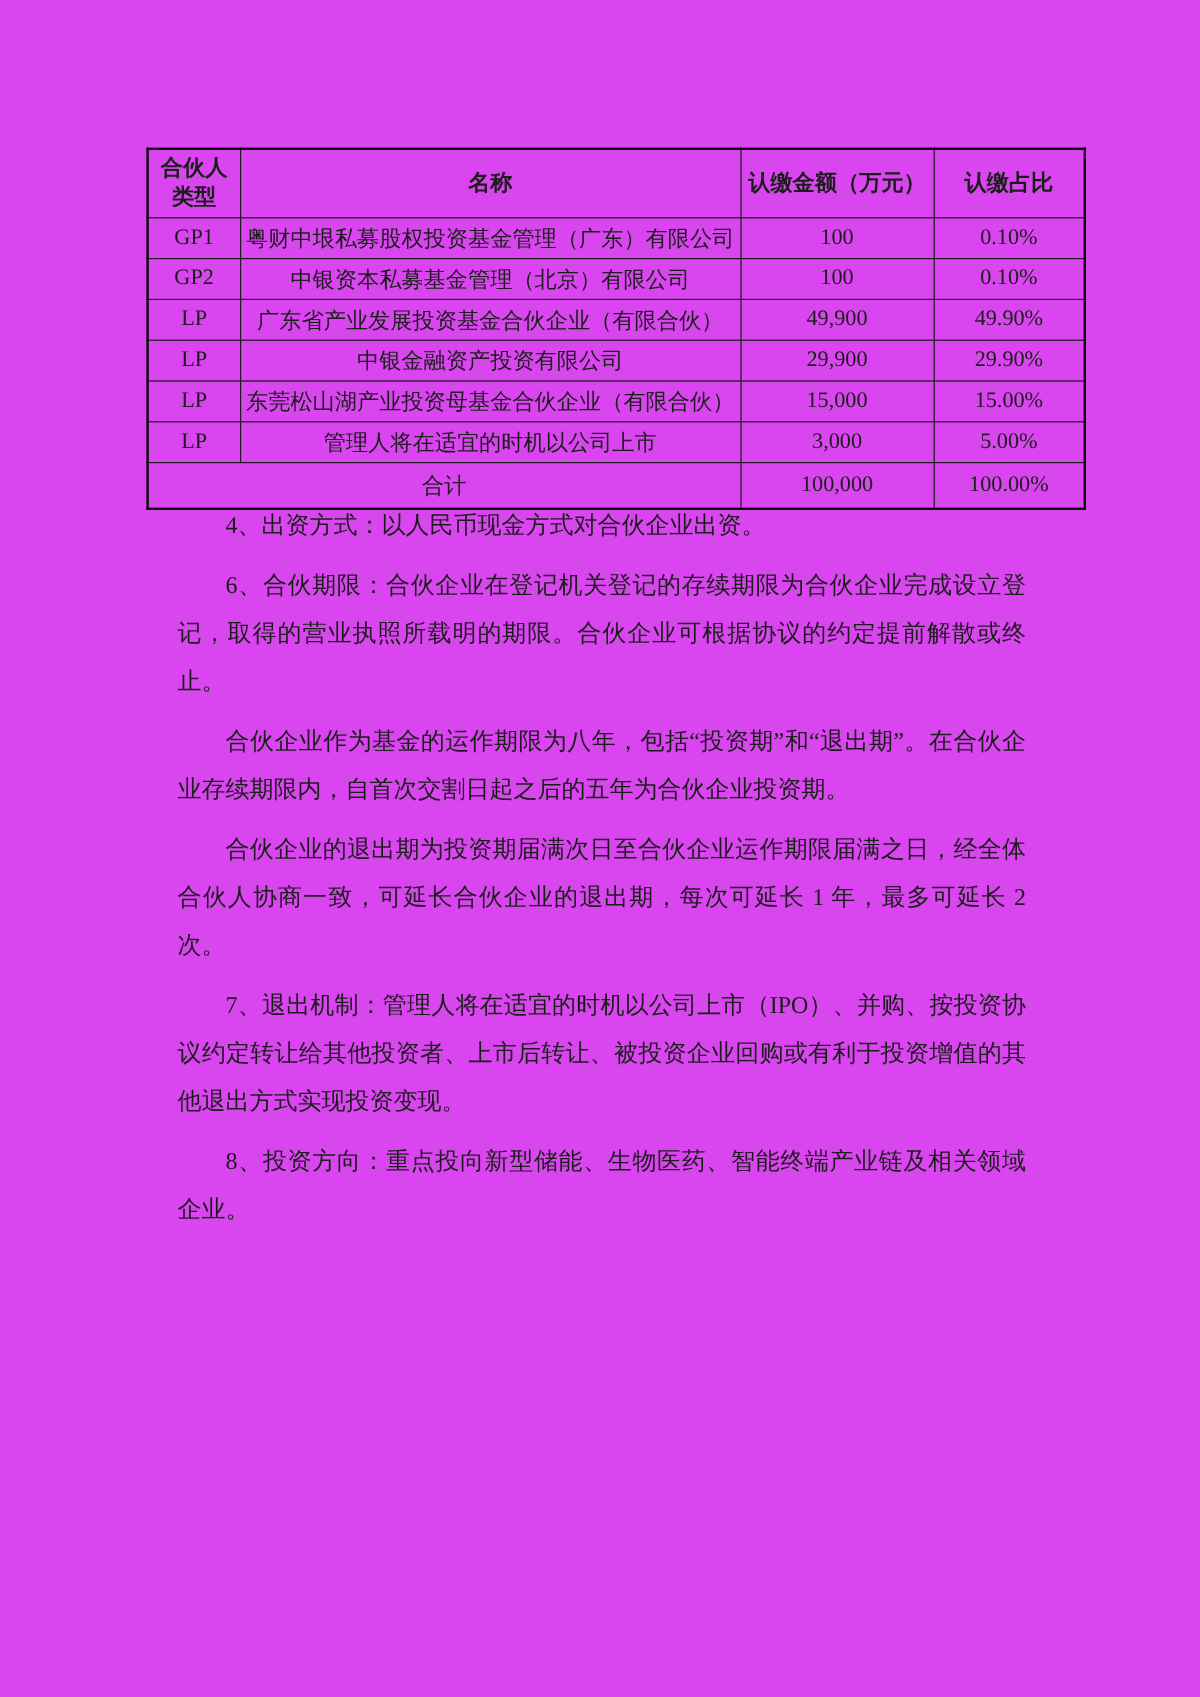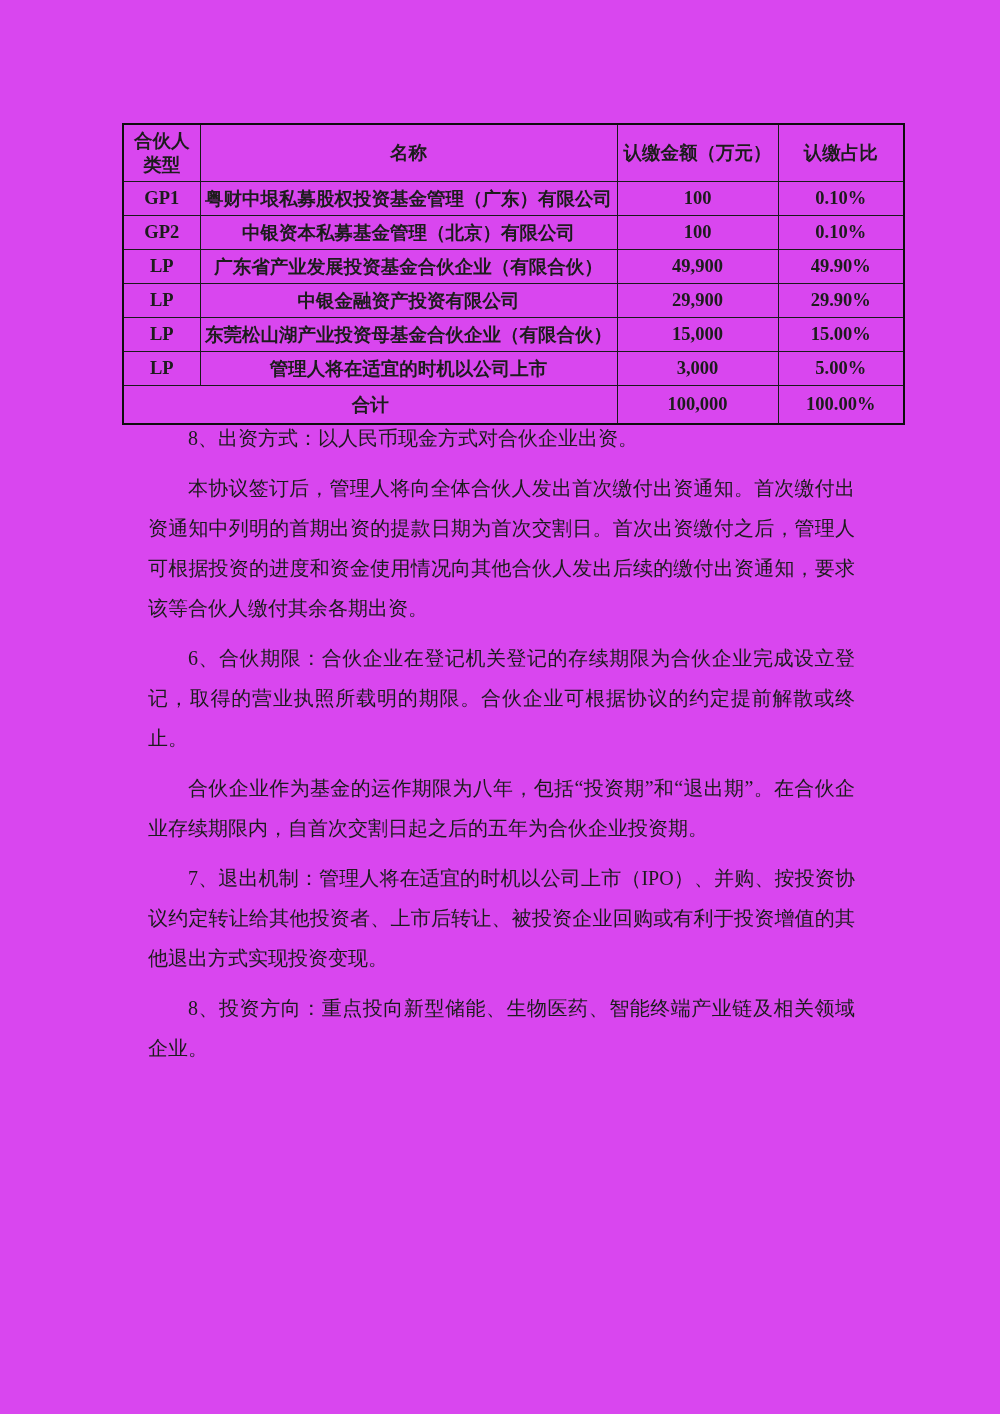--- a/index.html
+++ b/index.html
@@ -43,21 +43,21 @@
     overflow: hidden;
     white-space: nowrap;
   }
   .contrib-table th.wrap { white-space: normal; }
   .contrib-table { border: 2.6px solid #0d0d0d; }
   .contrib-table thead th {
     height: 56px;
     font-weight: bold;
     line-height: 1.3;
   }
-  .contrib-table tbody td { height: 33px; font-weight: bold; }
+  .contrib-table tbody td { height: 33px; font-weight: normal; }
   .contrib-table tr.total-row td { height: 37px; }
 
   
   .content {
     position: absolute;
     left: 148px;
     top: 418px;
     width: 707px;
     font-size: 20px;
     line-height: 40px;
@@ -127,21 +127,21 @@
       </tr>
       <tr class="total-row">
         <td colspan="2">合计</td>
         <td>100,000</td>
         <td>100.00%</td>
       </tr>
     </tbody>
   </table>
 
   <div class="content">
-    <p class="para">8、出资方式：以人民币现金方式对合伙企业出资。</p>
-    <p class="para">本协议签订后，管理人将向全体合伙人发出首次缴付出资通知。首次缴付出资通知中列明的首期出资的提款日期为首次交割日。首次出资缴付之后，管理人可根据投资的进度和资金使用情况向其他合伙人发出后续的缴付出资通知，要求该等合伙人缴付其余各期出资。</p>
+    <p class="para">4、出资方式：以人民币现金方式对合伙企业出资。</p>
     <p class="para">6、合伙期限：合伙企业在登记机关登记的存续期限为合伙企业完成设立登记，取得的营业执照所载明的期限。合伙企业可根据协议的约定提前解散或终止。</p>
     <p class="para">合伙企业作为基金的运作期限为八年，包括“投资期”和“退出期”。在合伙企业存续期限内，自首次交割日起之后的五年为合伙企业投资期。</p>
+    <p class="para">合伙企业的退出期为投资期届满次日至合伙企业运作期限届满之日，经全体合伙人协商一致，可延长合伙企业的退出期，每次可延长 1 年，最多可延长 2 次。</p>
     <p class="para">7、退出机制：管理人将在适宜的时机以公司上市（IPO）、并购、按投资协议约定转让给其他投资者、上市后转让、被投资企业回购或有利于投资增值的其他退出方式实现投资变现。</p>
     <p class="para">8、投资方向：重点投向新型储能、生物医药、智能终端产业链及相关领域企业。</p>
   </div>
 
 </div>
 
 </body></html>

